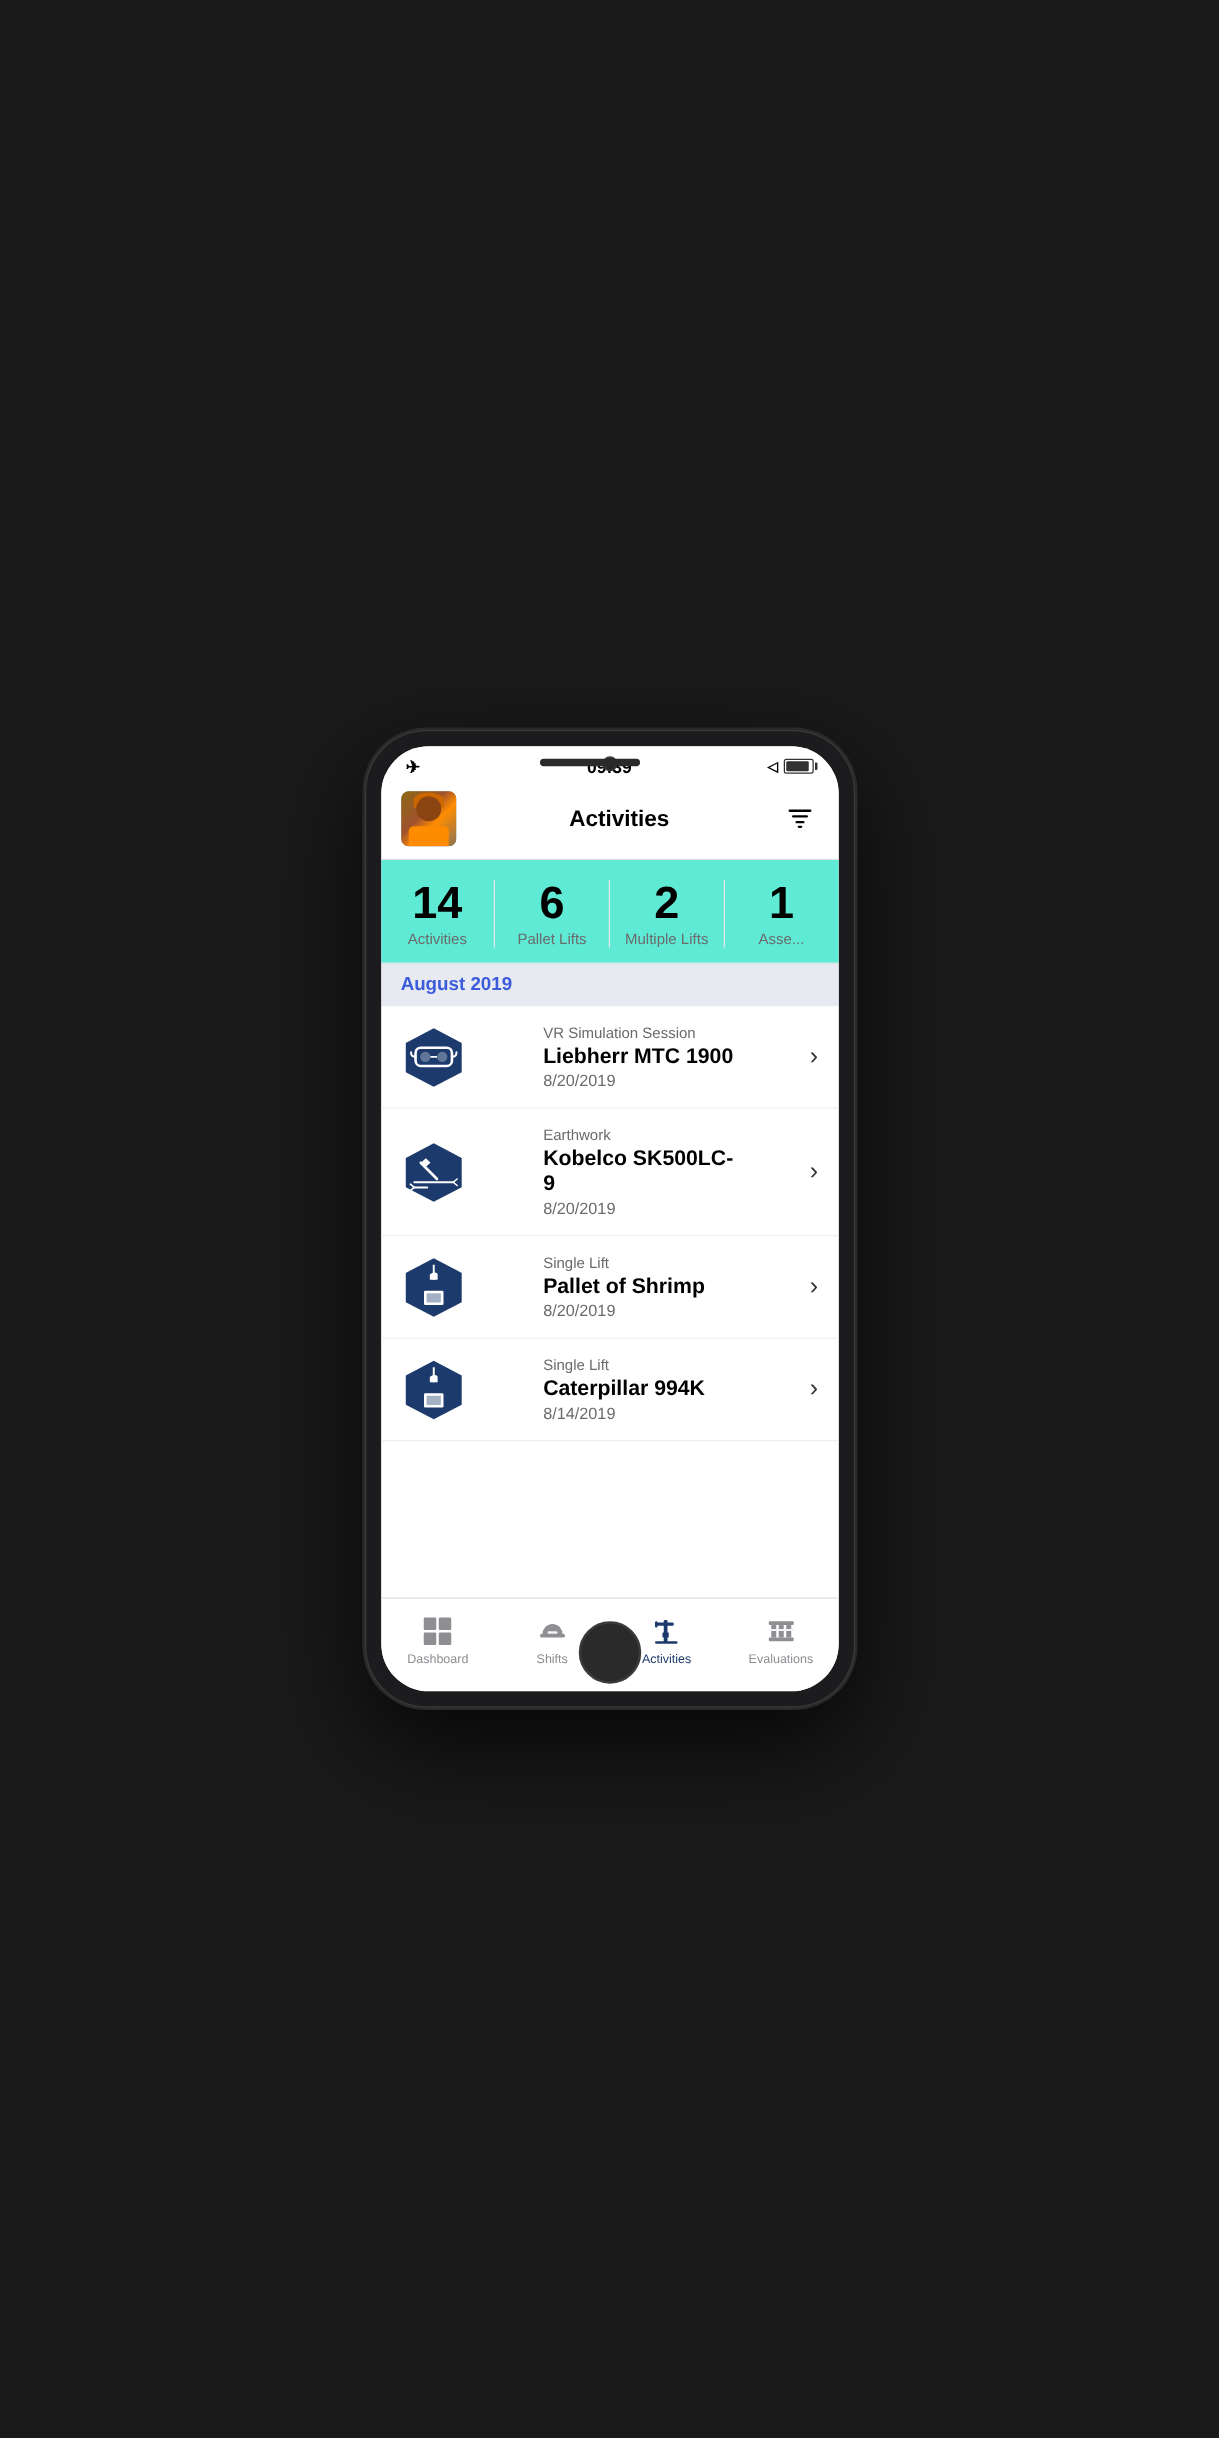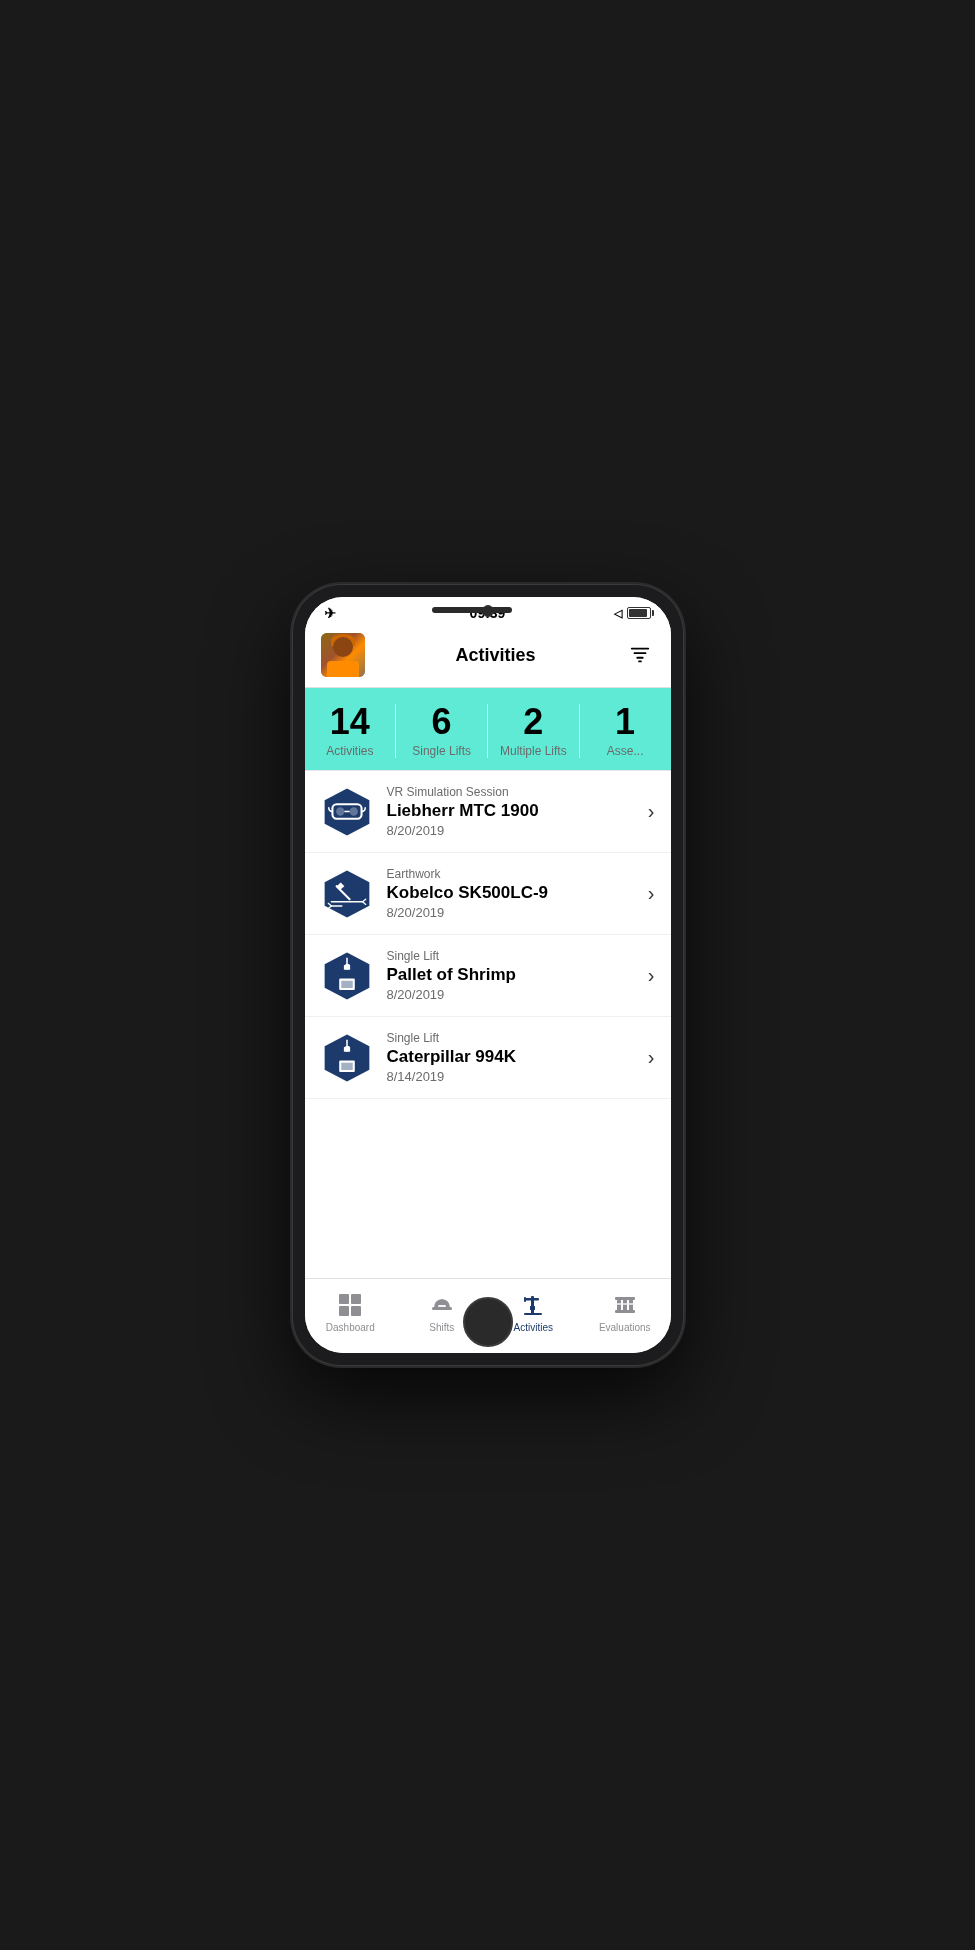--- a/index.html
+++ b/index.html
@@ -238,20 +238,21 @@
       flex: 1;
       overflow-y: auto;
     }
 
     .activity-item {
       display: flex;
       align-items: center;
       padding: 14px 16px;
       border-bottom: 1px solid #f0f0f0;
       cursor: pointer;
+      gap: 48px;
     }
 
     .activity-hex {
       width: 52px;
       height: 52px;
       flex-shrink: 0;
       margin-right: 14px;
       position: relative;
       display: flex;
       align-items: center;
@@ -430,32 +431,35 @@
       </div>
     </div>
 
     <div class="stats-row">
       <div class="stat-item">
         <div class="stat-number">14</div>
         <div class="stat-label">Activities</div>
       </div>
       <div class="stat-item">
         <div class="stat-number">6</div>
-        <div class="stat-label">Single Lifts</div>
+        <div class="stat-label">Pallet Lifts</div>
       </div>
       <div class="stat-item">
         <div class="stat-number">2</div>
         <div class="stat-label">Multiple Lifts</div>
       </div>
       <div class="stat-item">
         <div class="stat-number">1</div>
         <div class="stat-label">Asse...</div>
       </div>
     </div>
 
+    <div class="month-header">
+      <span class="month-text">August 2019</span>
+    </div>
 
     <div class="activity-list">
 
       <div class="activity-item">
         <div class="activity-hex">
           <svg viewBox="0 0 100 100" xmlns="http://www.w3.org/2000/svg">
             <polygon points="50,5 93,27.5 93,72.5 50,95 7,72.5 7,27.5" fill="#1c3a6b"></polygon>
 
             <rect x="22" y="35" width="56" height="28" rx="8" fill="none" stroke="#fff" stroke-width="4"></rect>
             <circle cx="37" cy="49" r="8" fill="#fff" opacity="0.3"></circle>

